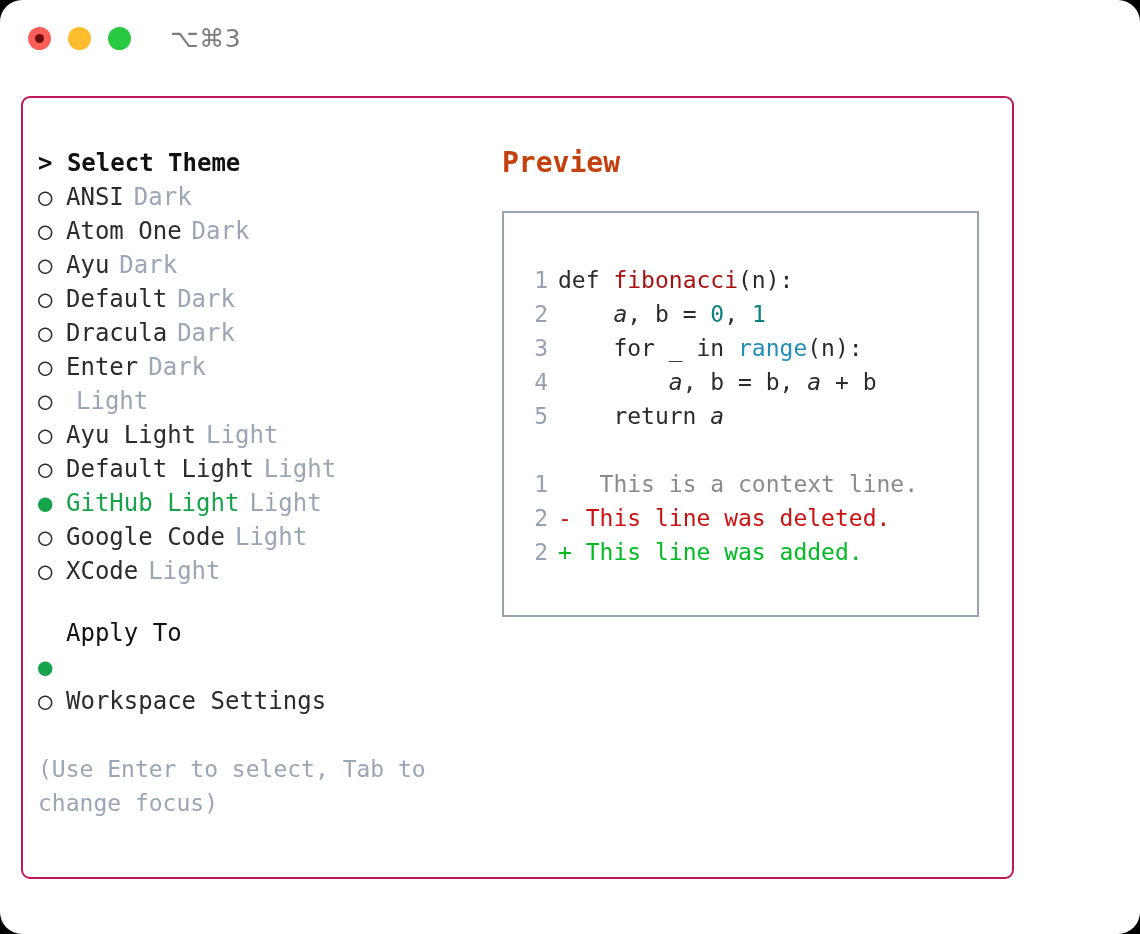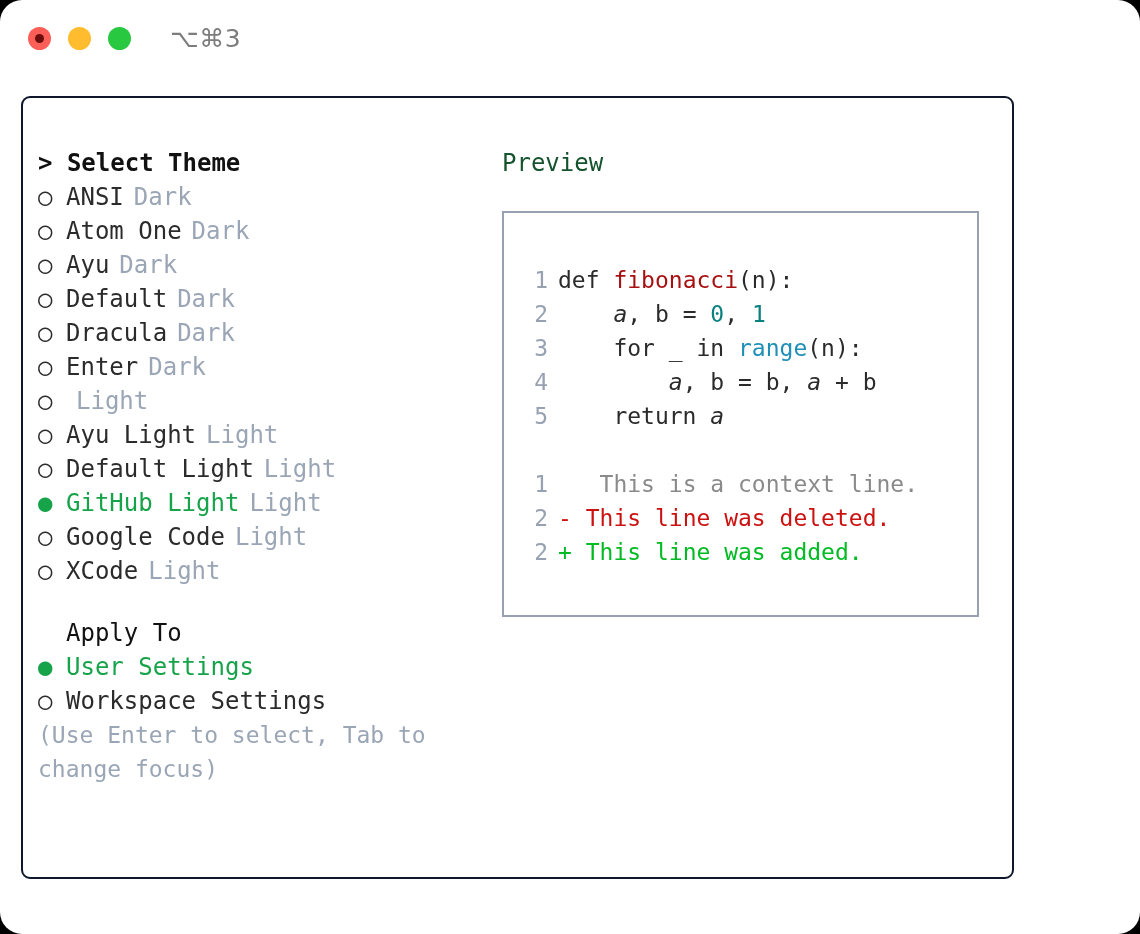--- a/index.html
+++ b/index.html
@@ -58,21 +58,21 @@
     white-space: pre;
   }
 
   
   #panel {
     position: absolute;
     left: 21px;
     top: 96px;
     width: 993px;
     height: 783px;
-    border: 2px solid #0f172a;
+    border: 2px solid #be185d;
     border-radius: 9px;
     background: #ffffff;
   }
 
   
   #theme-col {
     position: absolute;
     left: 15px;
     top: 48px;
     width: 450px;
@@ -117,38 +117,39 @@
   .applyto-head {
     font-size: 24px;
     color: #111111;
     height: 34px;
     line-height: 34px;
     padding-left: 28px;
     white-space: pre;
   }
 
   #hint {
+    margin-top: 34px;
     font-size: 23px;
     line-height: 34px;
     color: #9aa5b5;
     width: 420px;
     white-space: pre-wrap;
   }
 
   
   #preview-col {
     position: absolute;
     left: 479px;
     top: 48px;
     width: 500px;
   }
   #preview-title {
-    font-size: 24px;
-    font-weight: normal;
-    color: #14532d;
+    font-size: 28px;
+    font-weight: bold;
+    color: #c2410c;
     height: 34px;
     line-height: 34px;
   }
   #code-box {
     margin-top: 31px;
     width: 477px;
     height: 406px;
     border: 2px solid #97a1b2;
     background: #ffffff;
     padding: 50px 0 0 18px;
@@ -205,21 +206,21 @@
           <div class="opt-row"><span class="marker marker-off">○</span><span class="opt-label">Ayu Light</span><span class="opt-tag">Light</span></div>
           <div class="opt-row"><span class="marker marker-off">○</span><span class="opt-label">Default Light</span><span class="opt-tag">Light</span></div>
           <div class="opt-row selected"><span class="marker marker-on">●</span><span class="opt-label">GitHub Light</span><span class="opt-tag">Light</span></div>
           <div class="opt-row"><span class="marker marker-off">○</span><span class="opt-label">Google Code</span><span class="opt-tag">Light</span></div>
           <div class="opt-row"><span class="marker marker-off">○</span><span class="opt-label">XCode</span><span class="opt-tag">Light</span></div>
         </div>
 
       <div id="applyto-block">
         <div class="applyto-head">Apply To</div>
         <div id="applyto-list">
-            <div class="opt-row selected"><span class="marker marker-on">●</span><span class="opt-label">User Settings</span></div>
+            <div class="opt-row selected"><span class="marker marker-on">●</span></div>
             <div class="opt-row"><span class="marker marker-off">○</span><span class="opt-label">Workspace Settings</span></div>
           </div>
       </div>
 
       <div id="hint">(Use Enter to select, Tab to change focus)</div>
     </div>
 
     <div id="preview-col">
       <div id="preview-title">Preview</div>
       <div id="code-box">

